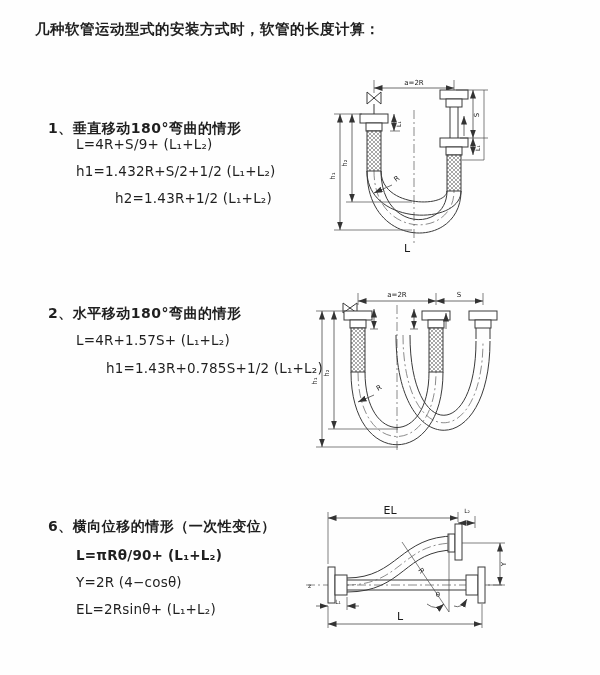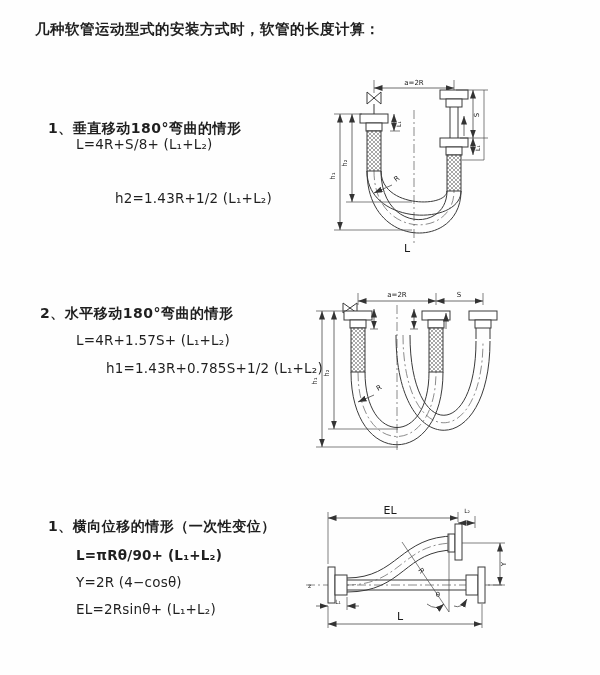--- a/index.html
+++ b/index.html
@@ -34,28 +34,29 @@
       </marker>
       <pattern id="braid" width="4" height="4" patternUnits="userSpaceOnUse">
         <path d="M0,4 L4,0 M0,0 L4,4" stroke="#5f5f5f" stroke-width="0.55"></path>
       </pattern>
     </defs>
   </svg>
 
   <div class="abs title" style="left:35px;top:20px;">几种软管运动型式的安装方式时，软管的长度计算：</div>
 
   <div class="abs heading" style="left:48px;top:120px;">1、垂直移动180°弯曲的情形</div>
-  <div class="abs formula" style="left:76px;top:136px;">L=4R+S/8+ (L₁+L₂)</div>
+  <div class="abs formula" style="left:76px;top:136px;">L=4R+S/9+ (L₁+L₂)</div>
+  <div class="abs formula" style="left:76px;top:163px;">h1=1.432R+S/2+1/2 (L₁+L₂)</div>
   <div class="abs formula" style="left:76px;top:190px;margin-left:39px;">h2=1.43R+1/2 (L₁+L₂)</div>
 
-  <div class="abs heading" style="left:40px;top:305px;text-align:center;">2、水平移动180°弯曲的情形</div>
+  <div class="abs heading" style="left:48px;top:305px;text-align:center;">2、水平移动180°弯曲的情形</div>
   <div class="abs formula" style="left:76px;top:332px;">L=4R+1.57S+ (L₁+L₂)</div>
   <div class="abs formula" style="left:76px;top:360px;margin-left:30px;">h1=1.43R+0.785S+1/2 (L₁+L₂)</div>
 
-  <div class="abs heading" style="left:48px;top:518px;">1、横向位移的情形（一次性变位）</div>
+  <div class="abs heading" style="left:48px;top:518px;">6、横向位移的情形（一次性变位）</div>
   <div class="abs formula" style="left:76px;top:547px;font-weight:bold;">L=πRθ/90+ (L₁+L₂)</div>
   <div class="abs formula" style="left:76px;top:574px;">Y=2R (4−cosθ)</div>
   <div class="abs formula" style="left:76px;top:601px;">EL=2Rsinθ+ (L₁+L₂)</div>
 
   <svg style="left:312px;top:68px;" width="270" height="188" viewBox="0 0 270 188">
 
     <line class="cl" x1="102" y1="42" x2="102" y2="176"></line>
 
     <g>
       <path class="ln" d="M55,103 C55,158 149,158 149,123"></path>

